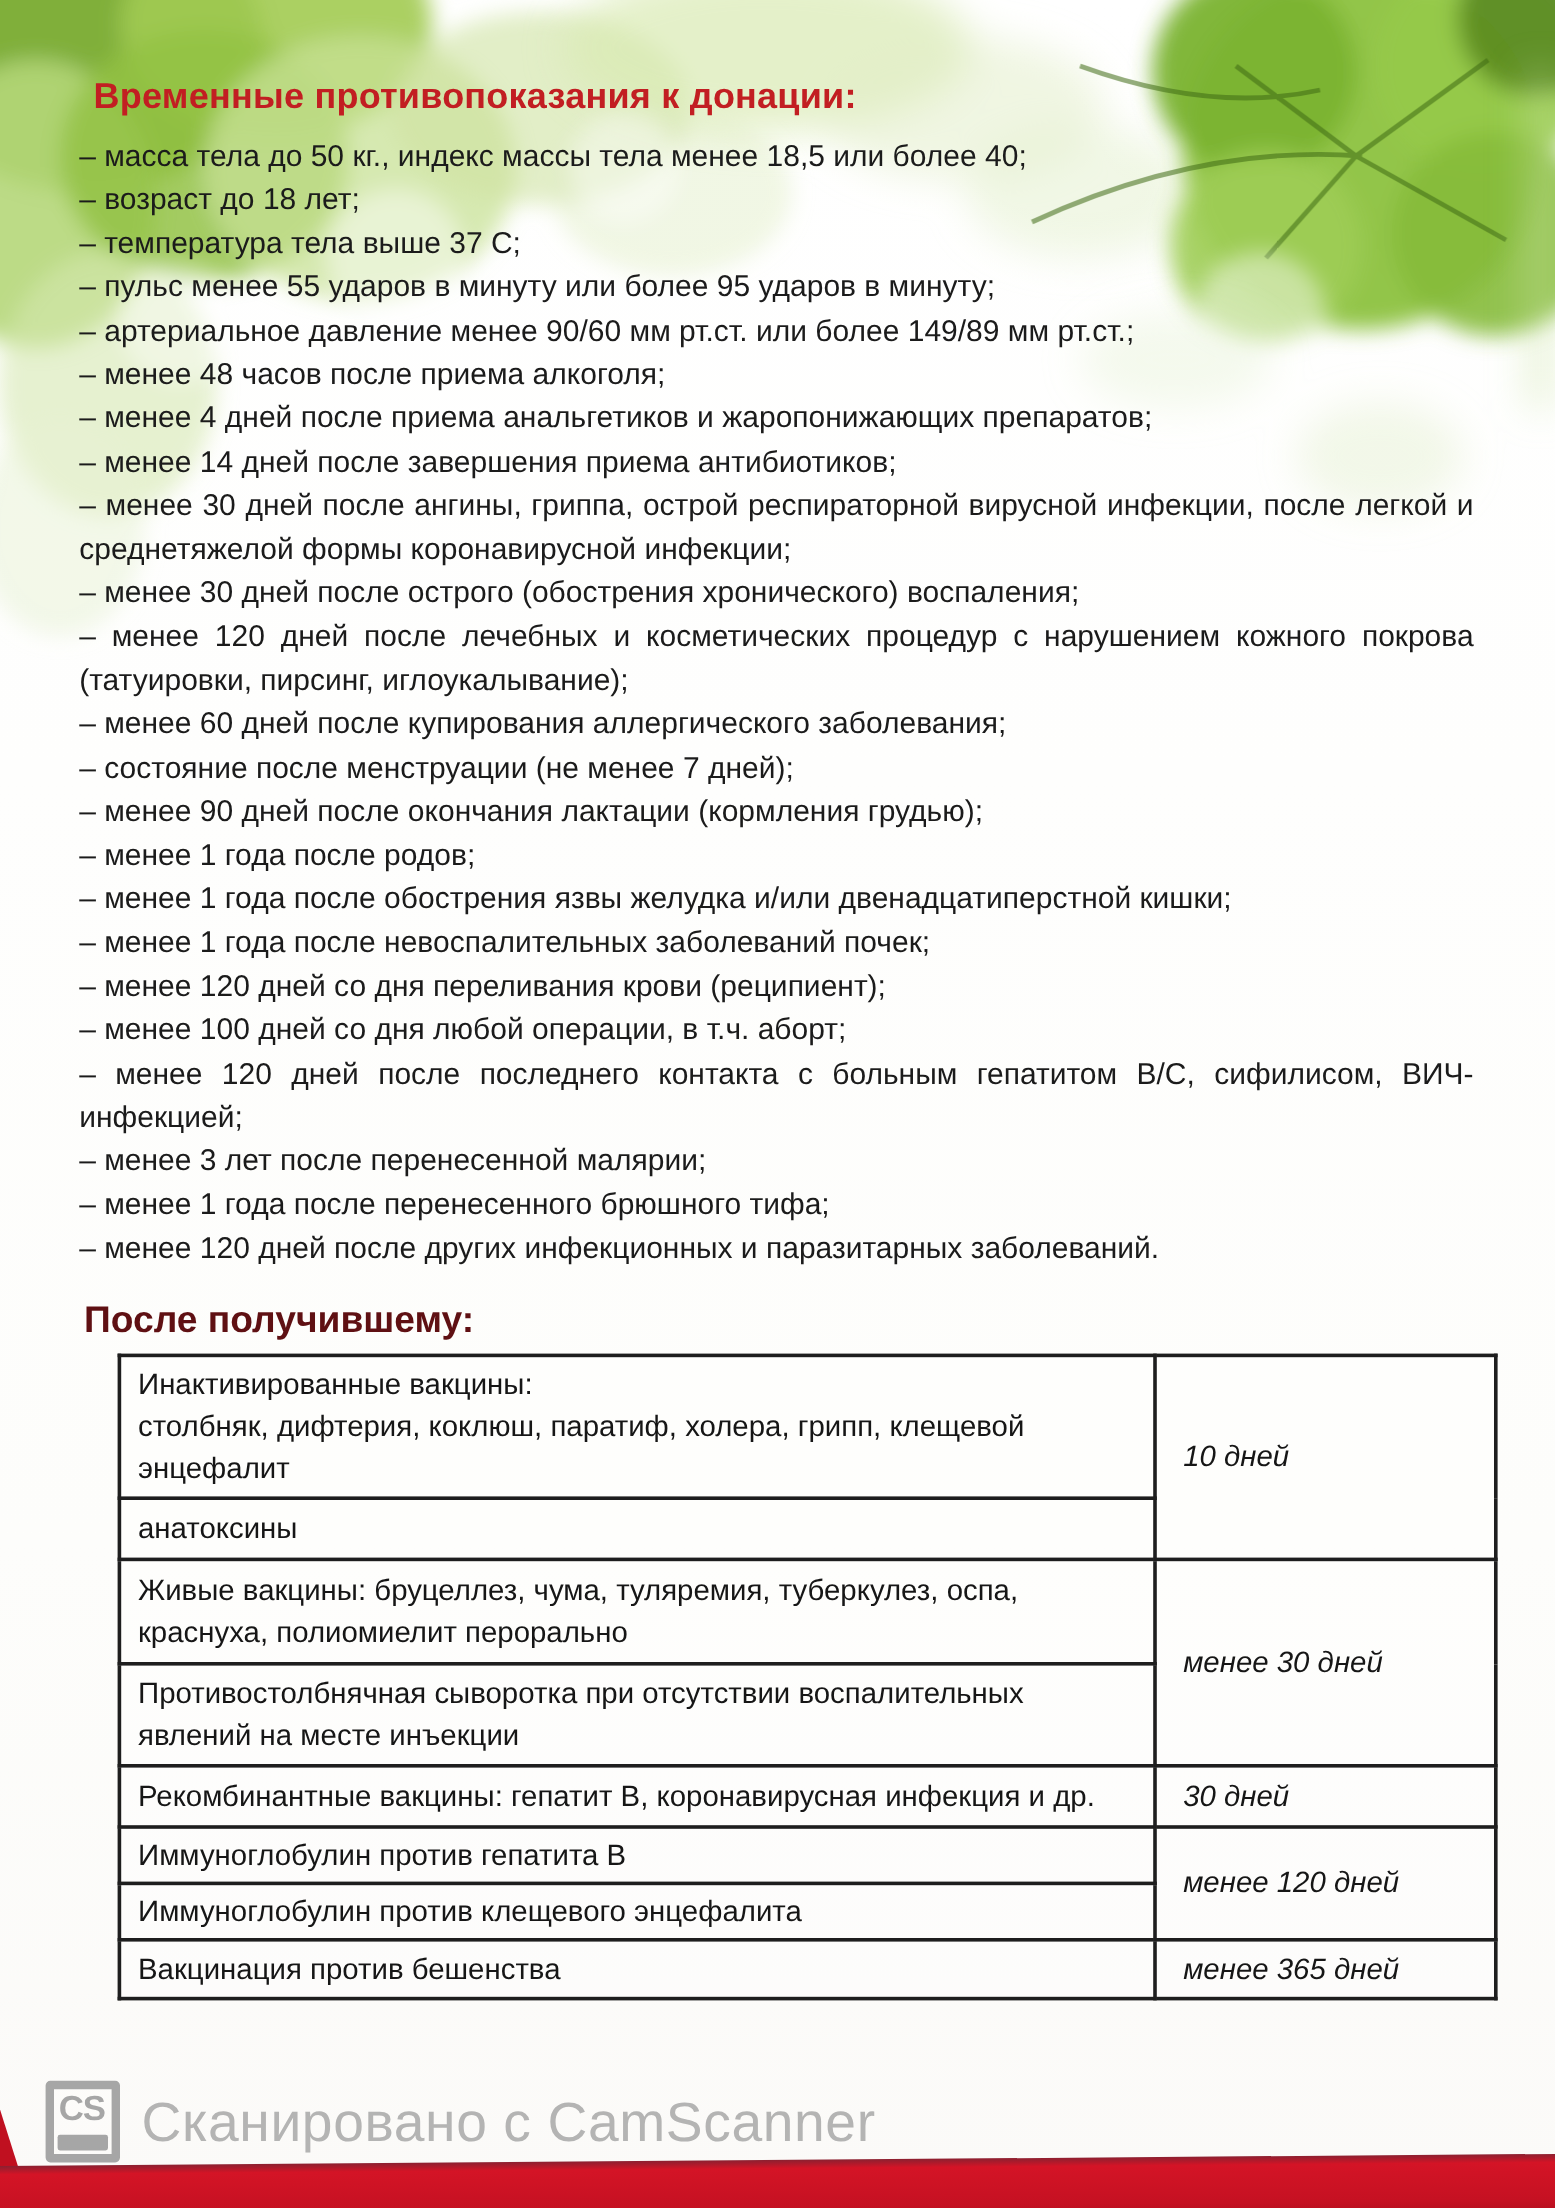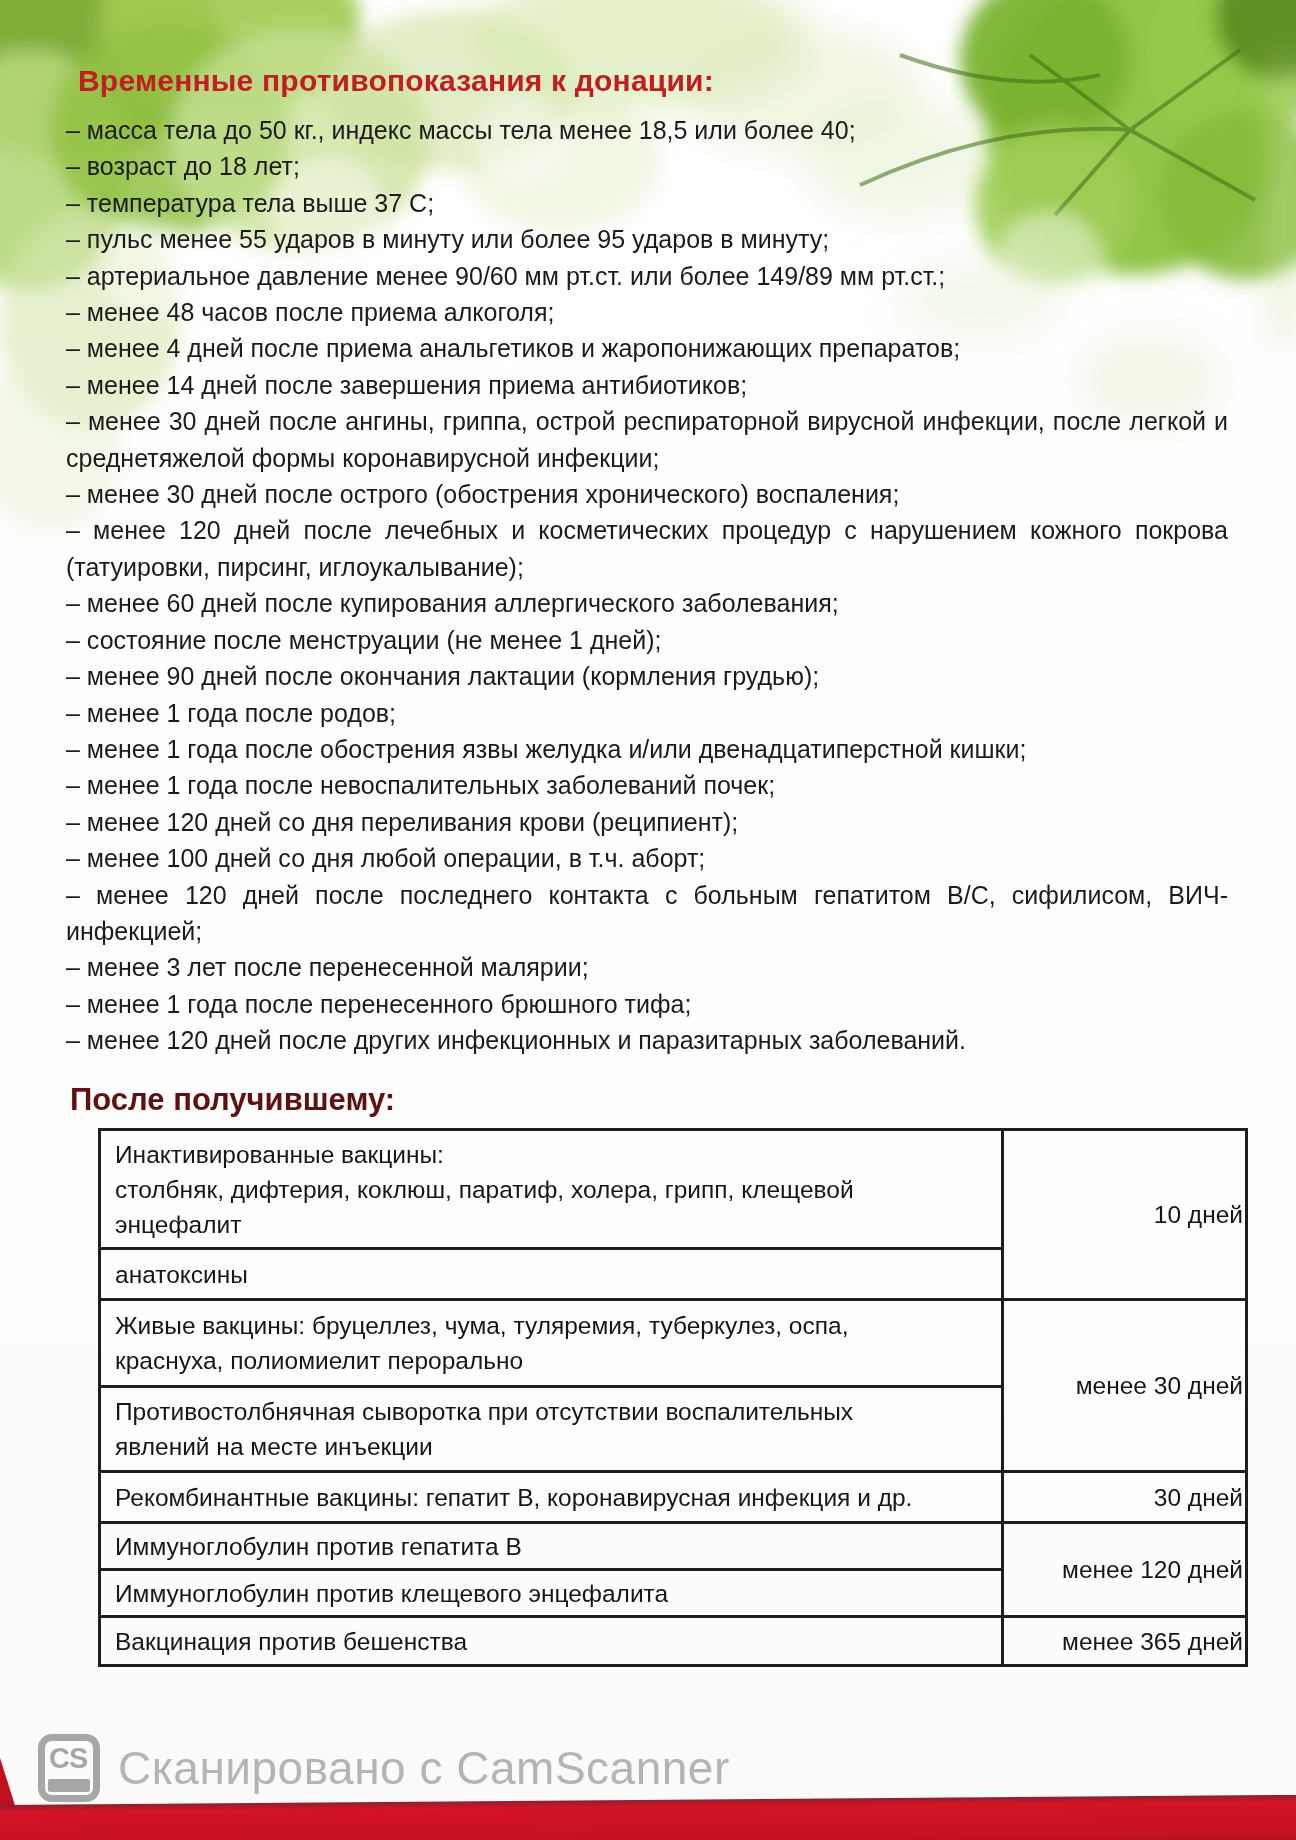--- a/index.html
+++ b/index.html
@@ -37,21 +37,21 @@
   }
   table.vax td{
     border:3px solid #1e1e1e;
     vertical-align:middle;
     padding:4px 10px 4px 14px;
     white-space:pre-line;
     line-height:35px;
     background:rgba(255,255,255,0.35);
   }
   table.vax td.period{
-    width:237px;text-align:right;padding:4px 2px;white-space:normal;
+    width:237px;text-align:left;padding:4px 22px;white-space:normal;font-style:italic;
   }
   tr.r1 td.vac{height:108px;}
   tr.r2 td.vac{height:40px;}
   tr.r3 td.vac{height:76px;}
   tr.r4 td.vac{height:74px;}
   tr.r5 td.vac{height:40px;}
   tr.r6 td.vac{height:36px;}
   tr.r7 td.vac{height:36px;}
   tr.r8 td.vac{height:38px;}
   .footer-note{
@@ -59,21 +59,21 @@
     font-size:25.5px;font-weight:bold;color:#141414;
     line-height:37.5px;white-space:pre-line;
   }
   .watermark{
     position:absolute;left:38px;top:1734px;
     display:flex;align-items:center;gap:18px;
     opacity:0.85;
   }
   .cs-badge{
     position:relative;width:62px;height:68px;
-    border:7px solid #989898;border-radius:14px;
+    border:7px solid #989898;border-radius:4px;
     box-sizing:border-box;background:rgba(255,255,255,0.2);
   }
   .cs-badge .cs-text{
     position:absolute;top:1px;left:4px;
     font-size:29px;font-weight:bold;color:#989898;letter-spacing:-1px;
   }
   .cs-badge .cs-base{
     position:absolute;left:3px;right:3px;bottom:3px;height:13px;
     background:#989898;border-radius:2px;
   }
@@ -165,21 +165,21 @@
     <li>– температура тела выше 37 С;</li>
     <li>– пульс менее 55 ударов в минуту или более 95 ударов в минуту;</li>
     <li>– артериальное давление менее  90/60 мм рт.ст. или более 149/89 мм рт.ст.;</li>
     <li>– менее 48 часов после приема алкоголя;</li>
     <li>– менее 4 дней после приема анальгетиков и жаропонижающих препаратов;</li>
     <li>– менее 14 дней после завершения приема антибиотиков;</li>
     <li class="wrap">– менее 30 дней после ангины, гриппа, острой респираторной вирусной инфекции, после легкой и среднетяжелой формы коронавирусной инфекции;</li>
     <li>– менее 30 дней после острого (обострения хронического) воспаления;</li>
     <li class="wrap">– менее 120 дней после лечебных и косметических процедур с нарушением кожного покрова (татуировки, пирсинг, иглоукалывание);</li>
     <li>– менее 60 дней после купирования аллергического заболевания;</li>
-    <li>– состояние после менструации (не менее 1 дней);</li>
+    <li>– состояние после менструации (не менее 7 дней);</li>
     <li>– менее 90 дней после окончания лактации (кормления грудью);</li>
     <li>– менее 1 года после родов;</li>
     <li>– менее 1 года после обострения язвы желудка и/или двенадцатиперстной кишки;</li>
     <li>– менее 1 года после невоспалительных заболеваний почек;</li>
     <li>– менее 120 дней со дня переливания крови (реципиент);</li>
     <li>– менее 100 дней со дня любой операции, в т.ч. аборт;</li>
     <li class="wrap">– менее 120 дней после последнего контакта  с больным гепатитом В/С, сифилисом, ВИЧ-инфекцией;</li>
     <li>– менее 3 лет после перенесенной малярии;</li>
     <li>– менее 1 года после перенесенного брюшного тифа;</li>
     <li>– менее 120 дней после других инфекционных и паразитарных заболеваний.</li>

